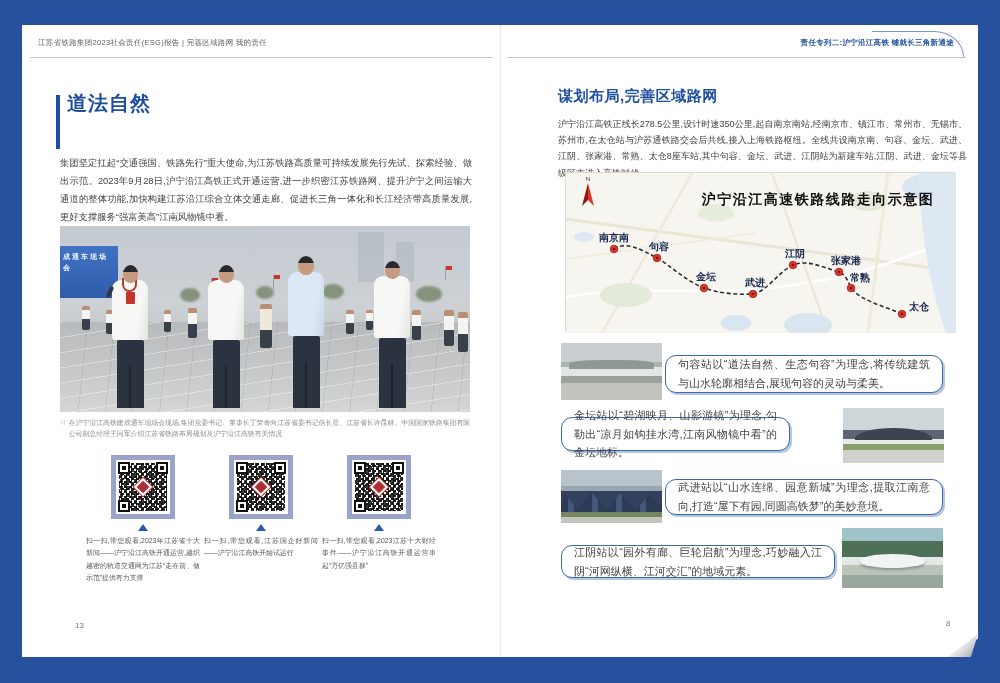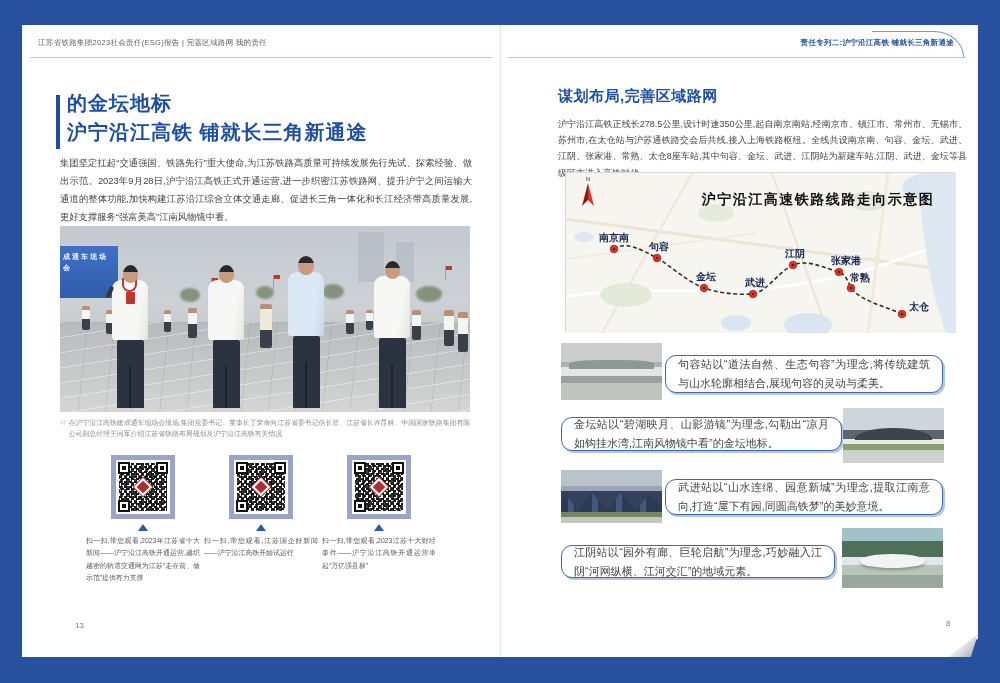--- a/index.html
+++ b/index.html
@@ -101,22 +101,21 @@
 
 <div class="frame">
   <div class="spread">
 
     <div>
       <div class="hdr-left">江苏省铁路集团2023社会责任(ESG)报告 | 完善区域路网 我的责任</div>
       <div class="rule l"></div>
 
       <div class="title-bar"></div>
       <div class="page-title">
-        <div>的金坛地标</div>
-        <div>沪宁沿江高铁  铺就长三角新通途</div>
+        <div>道法自然</div>
       </div>
 
       <div class="body-copy l">集团坚定扛起“交通强国、铁路先行”重大使命,为江苏铁路高质量可持续发展先行先试、探索经验、做出示范。2023年9月28日,沪宁沿江高铁正式开通运营,进一步织密江苏铁路网、提升沪宁之间运输大通道的整体功能,加快构建江苏沿江综合立体交通走廊、促进长三角一体化和长江经济带高质量发展,更好支撑服务“强富美高”江南风物镜中看。</div>
 
       <div class="photo-main">
         <div class="ph-bldg" style="left:298px;top:6px;width:26px;height:50px;"></div>
         <div class="ph-bldg" style="left:336px;top:16px;width:18px;height:40px;"></div>
         <div class="ph-sign">成通车现场会</div>
         <div class="blob" style="left:70px;top:66px;width:16px;height:12px;"></div>
         <div class="blob" style="left:120px;top:62px;width:20px;height:14px;"></div>
@@ -278,21 +277,21 @@
             <polygon points="22,10 22,27 28,33" fill="#d8372b"></polygon>
           </g>
         </svg>
       </div>
 
       <div class="st-photo sp1" style="left:539px;top:318px;width:101px;height:57px;"></div>
       <div class="st-box" style="left:643px;top:330px;width:278px;height:38px;">
         <div class="st-text">句容站以“道法自然、生态句容”为理念,将传统建筑与山水轮廓相结合,展现句容的灵动与柔美。</div>
       </div>
 
-      <div class="st-box" style="left:539px;top:392px;width:281px;height:34px;">
+      <div class="st-box" style="left:539px;top:392px;width:229px;height:34px;">
         <div class="st-text">金坛站以“碧湖映月、山影游镜”为理念,勾勒出“凉月如钩挂水湾,江南风物镜中看”的金坛地标。</div>
       </div>
       <div class="st-photo sp2" style="left:821px;top:383px;width:101px;height:55px;"></div>
 
       <div class="st-photo sp3" style="left:539px;top:445px;width:101px;height:53px;"></div>
       <div class="st-box" style="left:643px;top:454px;width:278px;height:36px;">
         <div class="st-text">武进站以“山水连绵、园意新城”为理念,提取江南意向,打造“屋下有园,同圆高铁梦”的美妙意境。</div>
       </div>
 
       <div class="st-box" style="left:539px;top:520px;width:274px;height:33px;">

